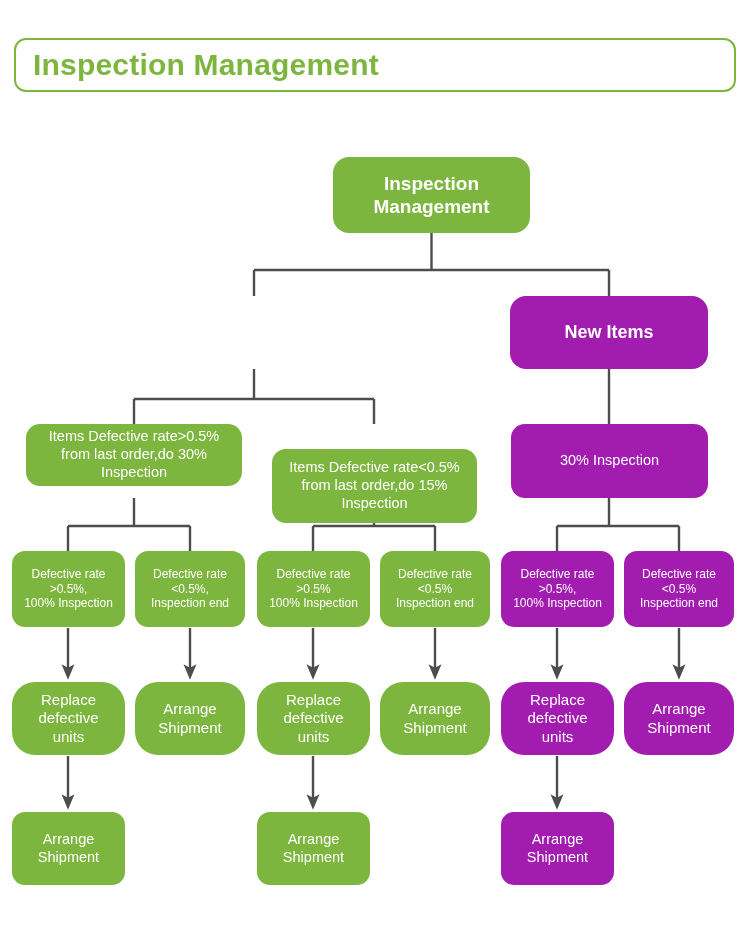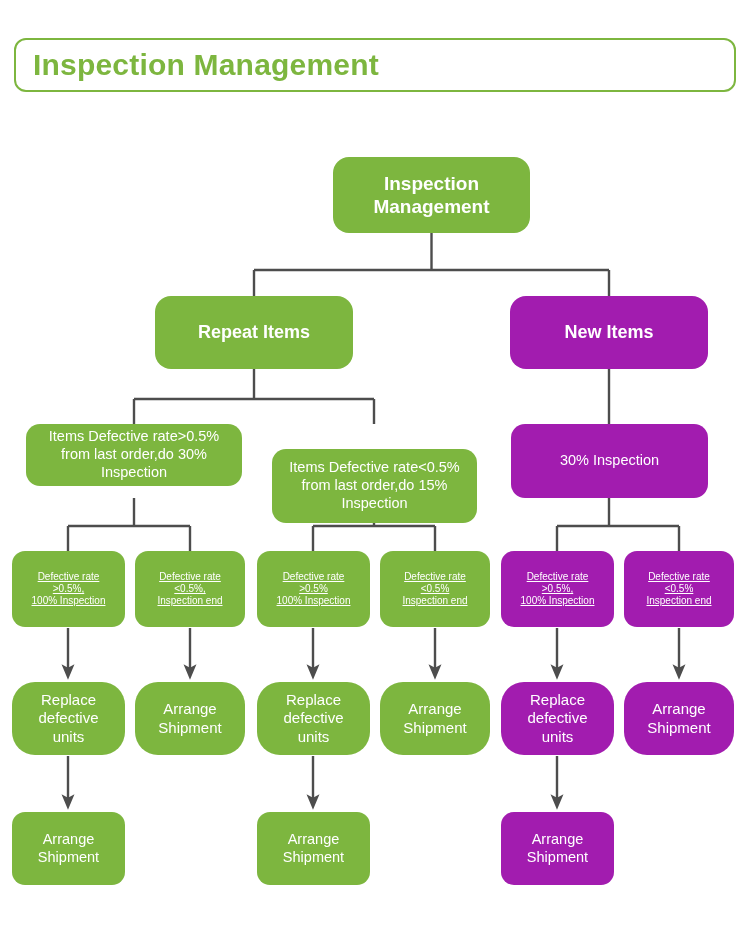--- a/index.html
+++ b/index.html
@@ -76,24 +76,23 @@
     font-size: 18px;
     font-weight: bold;
     border-radius: 16px;
   }
   .node.lvl3 {
     font-size: 14.5px;
     font-weight: normal;
     border-radius: 14px;
   }
   .node.lvl4 {
-    font-size: 10px;
+    font-size: 12px;
     font-weight: normal;
     border-radius: 13px;
-    text-decoration: underline;
   }
   .node.lvl5 {
     font-size: 15px;
     font-weight: normal;
     border-radius: 23px;
   }
   .node.lvl6 {
     font-size: 14.5px;
     font-weight: normal;
     border-radius: 13px;
@@ -154,21 +153,20 @@
 
       <path d="M68,756 L68,802"></path>
       <path d="M313,756 L313,802"></path>
       <path d="M557,756 L557,802"></path>
     </g>
   </svg>
 
   <div class="node green lvl1" style="left:333px;top:157px;width:197px;height:76px;">Inspection
 Management</div>
 
-  <div class="node green lvl2" style="left:155px;top:296px;width:198px;height:73px;">Repeat Items</div>
   <div class="node gray lvl2" style="left:510px;top:296px;width:198px;height:73px;">New Items</div>
 
   <div class="node green lvl3" style="left:26px;top:424px;width:216px;height:62px;">Items Defective rate&gt;0.5%
 from last order,do 30%
 Inspection</div>
   <div class="node green lvl3" style="left:272px;top:424px;width:205px;height:74px;margin-top:25px;">Items Defective rate&lt;0.5%
 from last order,do 15%
 Inspection</div>
   <div class="node gray lvl3" style="left:511px;top:424px;width:197px;height:74px;">30% Inspection</div>
 

